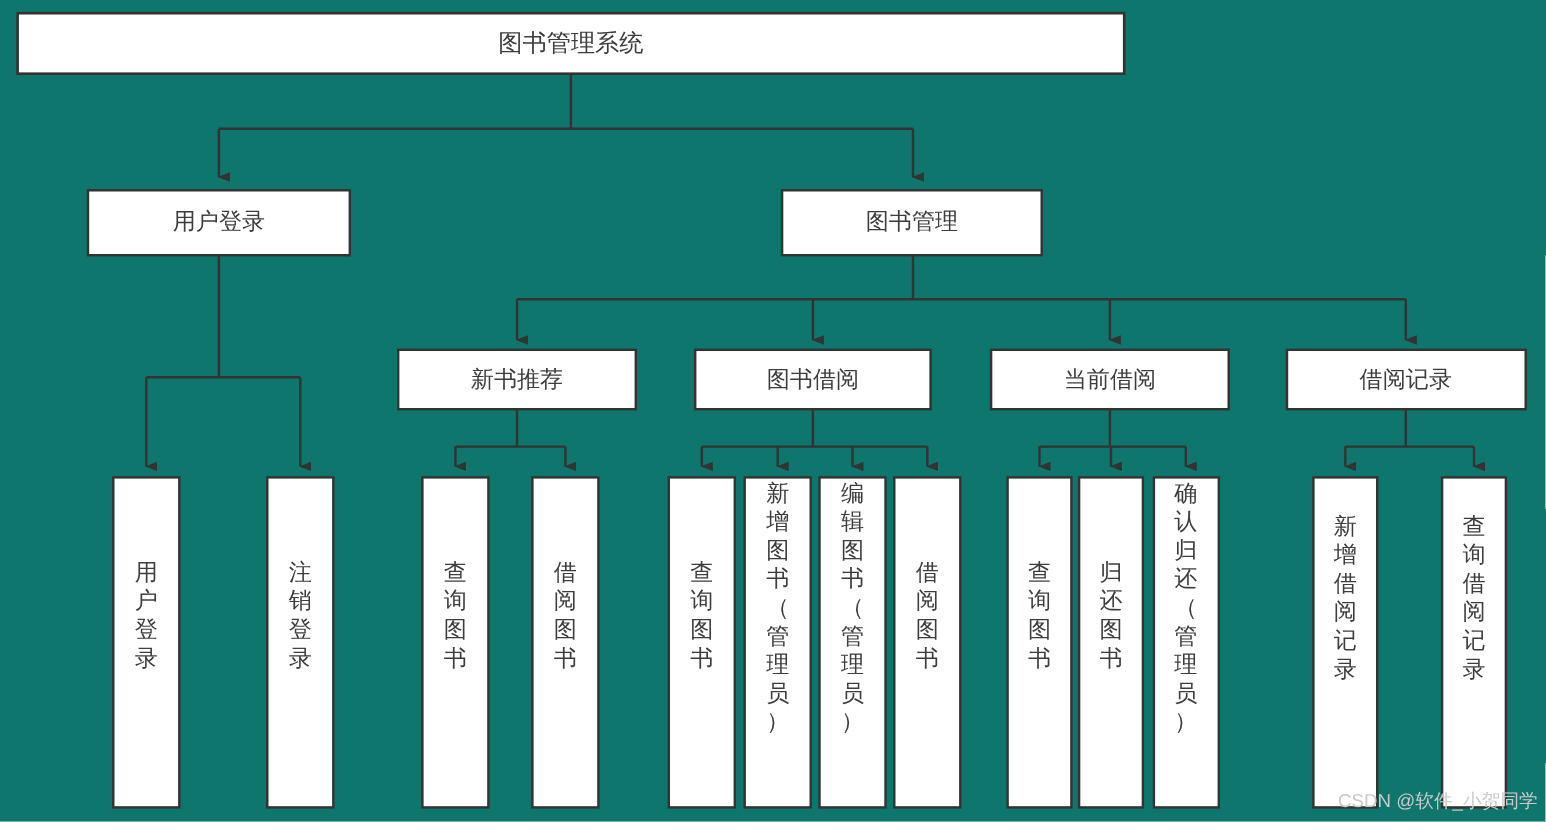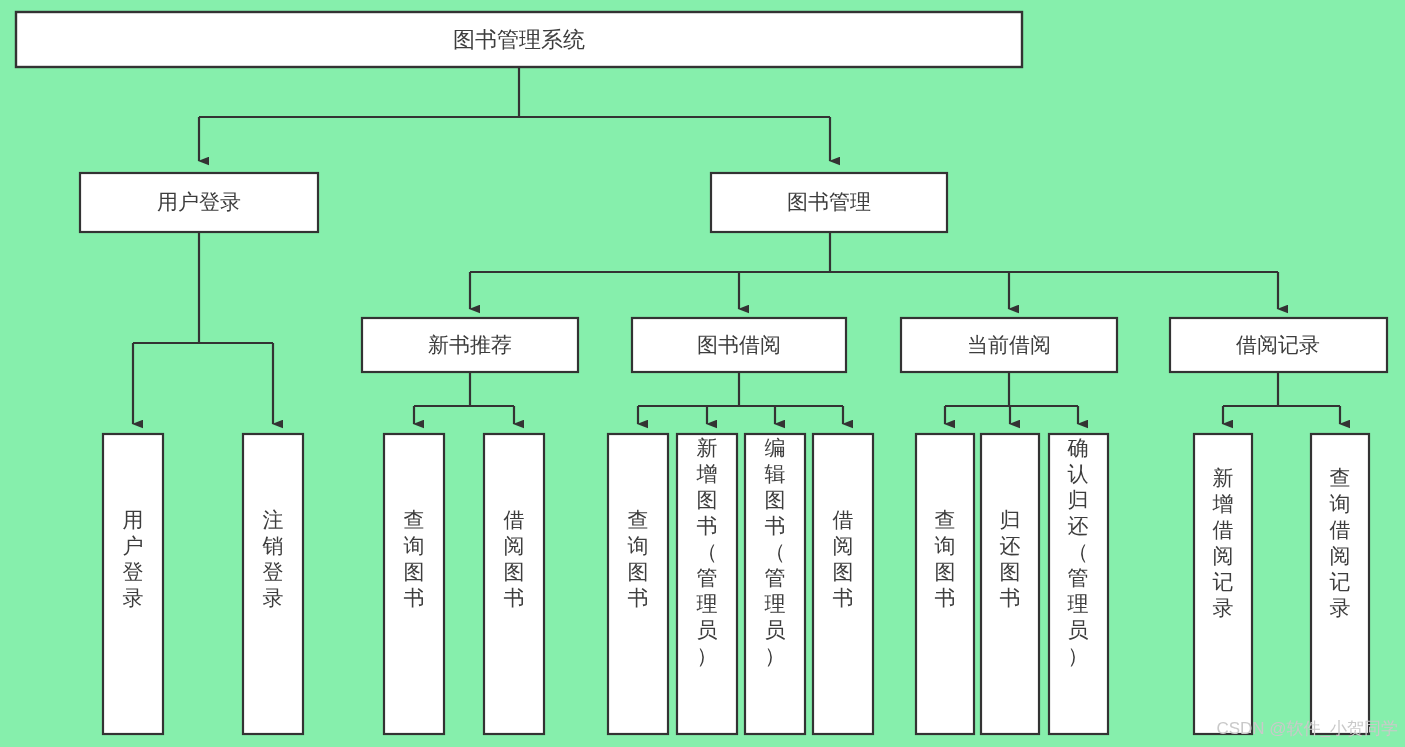--- a/index.html
+++ b/index.html
@@ -8,21 +8,21 @@
     padding: 0;
     background: #ffffff;
   }
   body {
     font-family: "Liberation Sans", "DejaVu Sans", sans-serif;
   }
   #diagram-root {
     position: relative;
     width: 1405px;
     height: 747px;
-    background: #86efac;
+    background: #0f766e;
     overflow: hidden;
   }
   svg.diagram-canvas {
     position: absolute;
     left: 0;
     top: 0;
     width: 1405px;
     height: 747px;
     display: block;
   }

